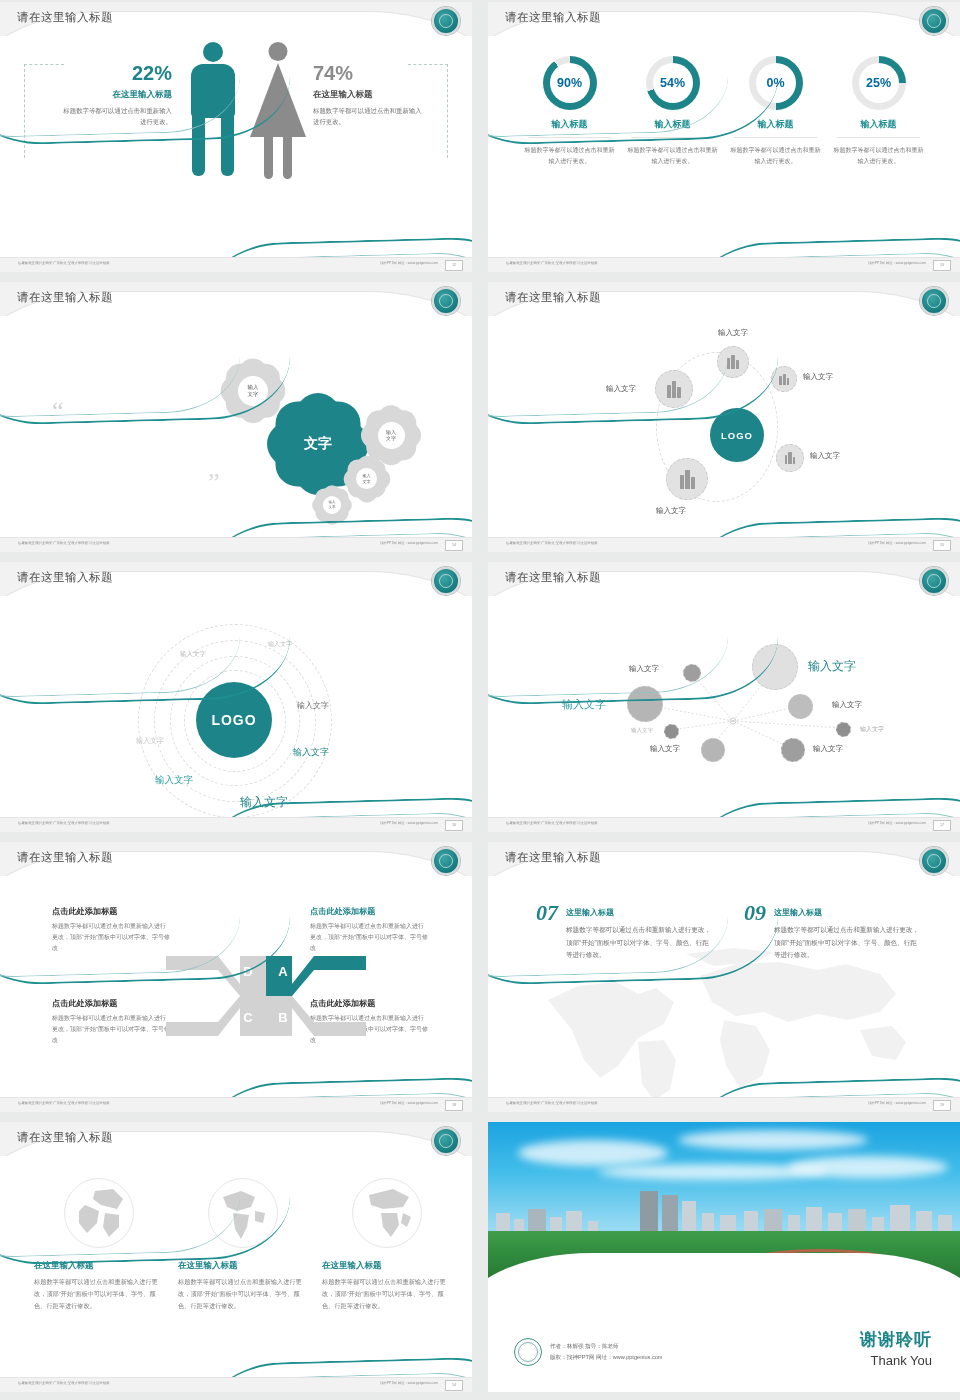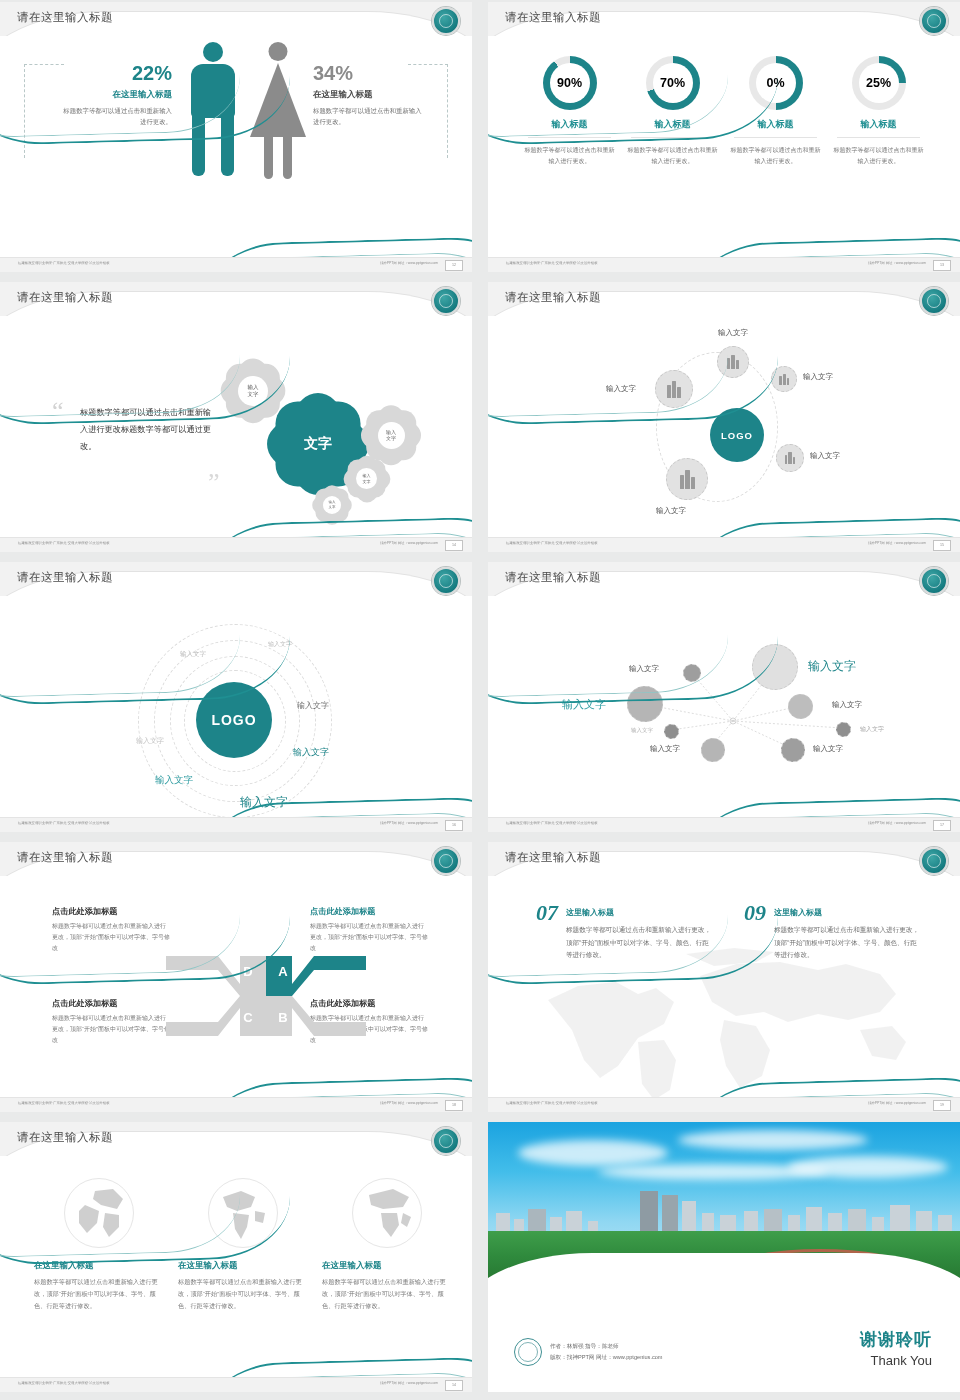--- a/index.html
+++ b/index.html
@@ -49,21 +49,21 @@
   .f-legL,.f-legR{position:absolute;top:95px;width:9px;height:42px;background:#8b8b8b;border-radius:0 0 5px 5px;}
   .f-legL{left:14px;} .f-legR{right:14px;}
   .pct{font-size:20px;font-weight:bold;}
   .sub-t{font-size:8.5px;font-weight:bold;margin-top:4px;}
   .sub-p{font-size:6.4px;color:#6e6e6e;line-height:1.7;margin-top:5px;}
   .dashbox{position:absolute;border:1px dashed #b9c8c8;}
 
   
   .donut{width:54px;height:54px;border-radius:50%;margin:0 auto;position:relative;}
   .donut .hole{position:absolute;left:7px;top:7px;right:7px;bottom:7px;border-radius:50%;background:#fff;
-      display:flex;align-items:center;justify-content:center;font-size:12.5px;font-weight:bold;color:#000000;}
+      display:flex;align-items:center;justify-content:center;font-size:12.5px;font-weight:bold;color:#0369a1;}
   .dlabel{font-size:9px;font-weight:bold;color:#1f8f92;text-align:center;margin-top:8px;}
   .dtext{font-size:6px;color:#777;line-height:1.8;text-align:center;margin-top:7px;padding:0 6px;}
   .dsep{height:1px;background:#e3e3e3;margin:6px 10px 0;}
 
   
   .gear{position:absolute;border-radius:50%;display:flex;align-items:center;justify-content:center;
         text-align:center;line-height:1.25;}
   .gear::before{content:"";position:absolute;left:50%;top:50%;transform:translate(-50%,-50%);
         width:118%;height:118%;border-radius:26%;background:inherit;}
   .gear::after{content:"";position:absolute;left:50%;top:50%;transform:translate(-50%,-50%) rotate(45deg);
@@ -142,21 +142,21 @@
         <div class="f-legL"></div>
           <div class="f-legR"></div>
       </div>
 
       <div style="position:absolute;left:62px;top:26px;width:110px;text-align:right;">
         <div class="pct" style="color:#1d8489">22%</div>
         <div class="sub-t" style="color:#1d8489">在这里输入标题</div>
         <div class="sub-p">标题数字等都可以通过点击和重新输入进行更改。</div>
       </div>
       <div style="position:absolute;left:313px;top:26px;width:110px;text-align:left;">
-        <div class="pct" style="color:#8b8b8b">34%</div>
+        <div class="pct" style="color:#8b8b8b">74%</div>
         <div class="sub-t" style="color:#4a4a4a">在这里输入标题</div>
         <div class="sub-p">标题数字等都可以通过点击和重新输入进行更改。</div>
       </div>
     </div>
 
     <div class="swoosh-b"></div>
     <div class="swoosh-b2"></div>
     <div class="ftr">
       <div class="ftr-l">福建船政交通职业学院·广东师范·交通大学院校·论文答辩模板</div>
       <div class="ftr-r">找神PPT网  网址：www.pptgenius.com</div>
@@ -178,21 +178,21 @@
         <div style="flex:1">
           <div class="donut" style="background:conic-gradient(#1d8489 0% 90%, #e8e8e8 90% 100%)">
             <div class="hole">90%</div>
           </div>
           <div class="dlabel">输入标题</div>
           <div class="dsep"></div>
           <div class="dtext">标题数字等都可以通过点击和重新输入进行更改。</div>
         </div>
         <div style="flex:1">
           <div class="donut" style="background:conic-gradient(#1d8489 0% 70%, #e8e8e8 70% 100%)">
-            <div class="hole">70%</div>
+            <div class="hole">54%</div>
           </div>
           <div class="dlabel">输入标题</div>
           <div class="dsep"></div>
           <div class="dtext">标题数字等都可以通过点击和重新输入进行更改。</div>
         </div>
         <div style="flex:1">
           <div class="donut" style="background:conic-gradient(#1d8489 0% 50%, #e8e8e8 50% 100%)">
             <div class="hole">0%</div>
           </div>
           <div class="dlabel">输入标题</div>
@@ -223,21 +223,20 @@
     <div class="hdr">
         <div class="hdr-curve"></div>
       </div>
     <div class="swoosh"></div>
     <div class="swoosh2"></div>
     <div class="title">请在这里输入标题</div>
     <div class="seal"></div>
 
     <div class="body">
       <div class="quote" style="position:absolute;left:52px;top:86px;">“</div>
-      <div style="position:absolute;left:80px;top:88px;width:135px;font-size:8.2px;color:#333;line-height:2.1;">标题数字等都可以通过点击和重新输入进行更改标题数字等都可以通过更改。</div>
       <div class="quote" style="position:absolute;left:208px;top:158px;color:#d9d9d9;">”</div>
 
       <div class="gear" style="left:282px;top:92px;width:72px;height:72px;background:#1d8489;">
         <span style="color:#fff;font-size:14px;font-weight:bold;">文字</span>
       </div>
 
       <div class="gear" style="left:230px;top:52px;width:46px;height:46px;background:#d8d8d8;">
         <span style="position:relative;z-index:5;display:flex;align-items:center;justify-content:center;
                      width:30px;height:30px;border-radius:50%;background:#fff;font-size:5.5px;color:#555;line-height:1.3;">输入<br>文字</span>
       </div>

